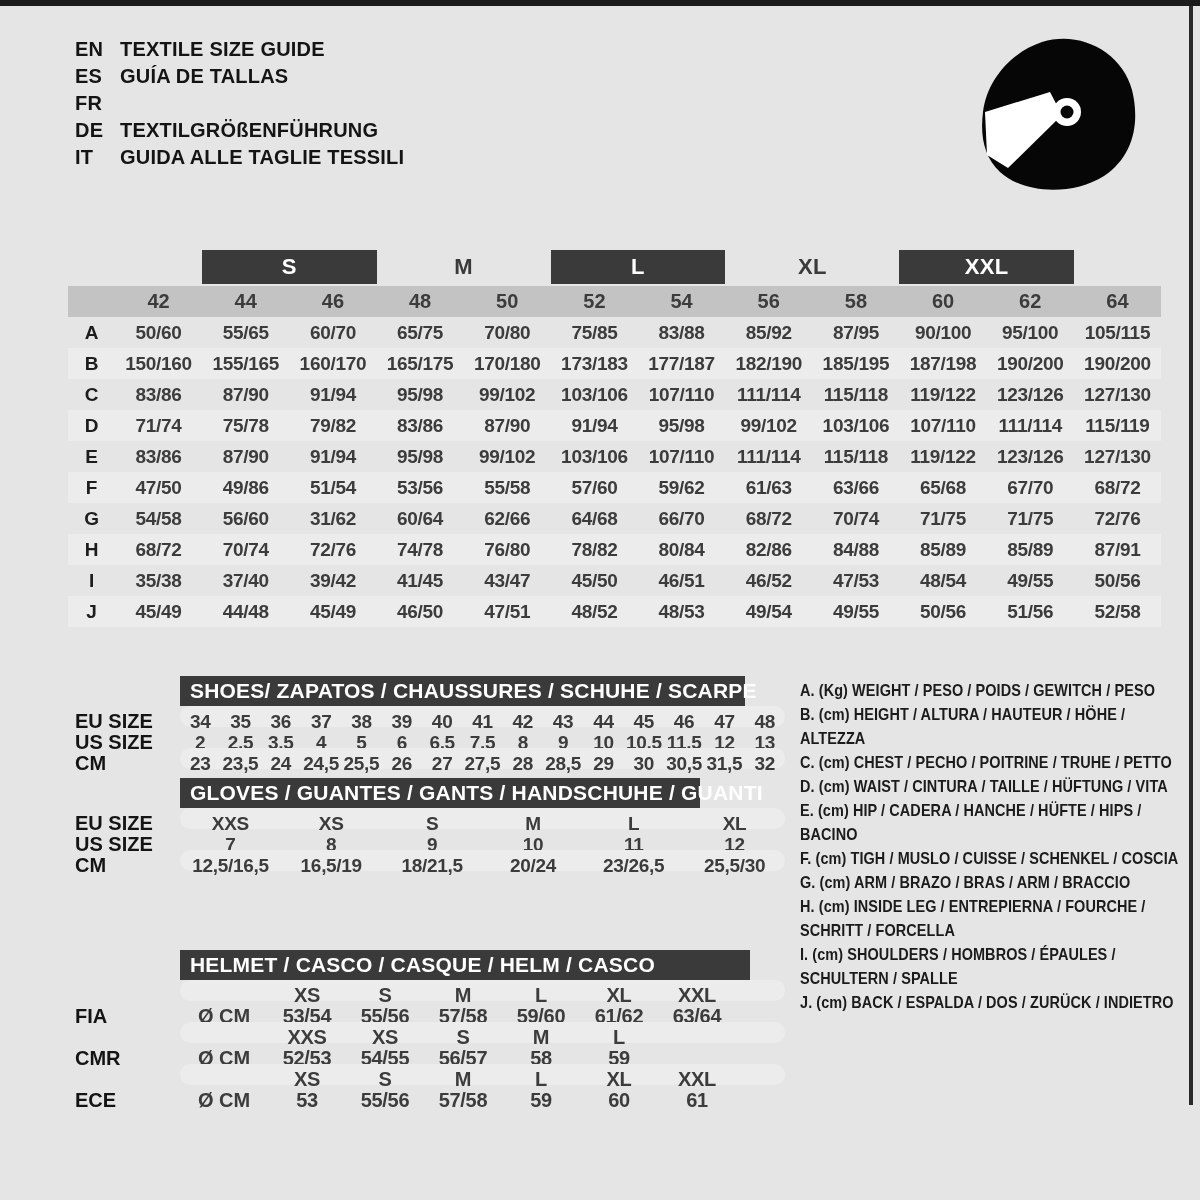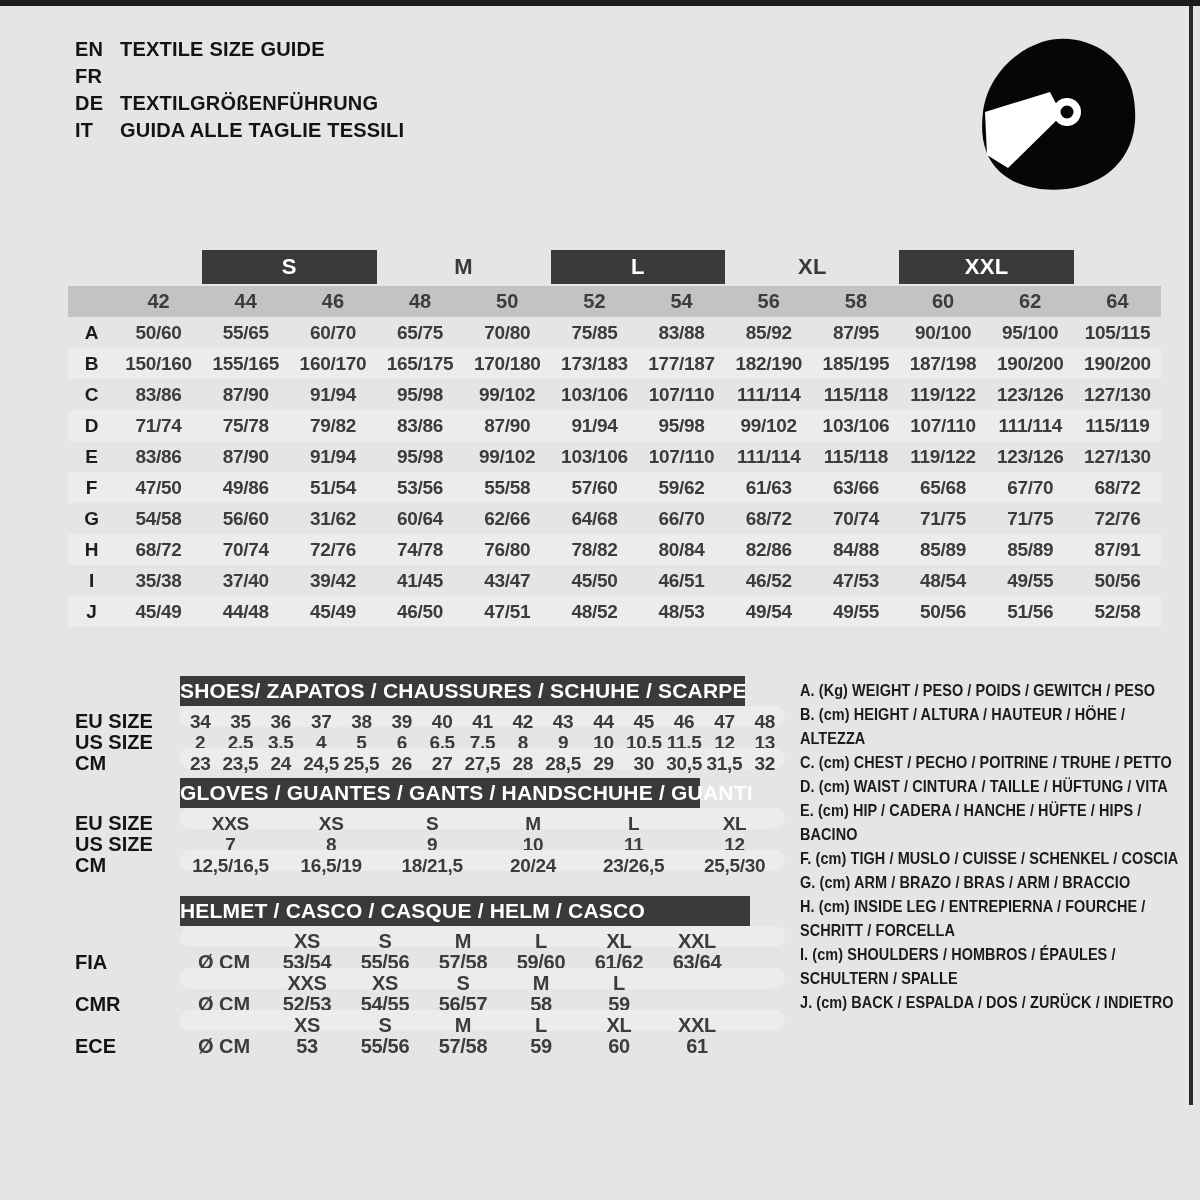--- a/index.html
+++ b/index.html
@@ -42,26 +42,26 @@
   }
   .band-cell { background: var(--band); line-height: 30px; text-align: center; font-size: 20px; color: #3c3c3c; }
   .cell { line-height: 31px; text-align: center; font-size: 19px; color: #3c3c3c; white-space: nowrap; letter-spacing: -.3px; }
   .cell.alt { background: var(--stripe); }
   .row-key { color: #1d1d1d; }
 
   
   .section { position: absolute; left: 68px; width: 717px; }
   .section.shoes  { top: 676px; }
   .section.gloves { top: 778px; }
-  .section.helmet { top: 896px; }
+  .section.helmet { top: 950px; }
 
   .sec-bar {
     margin-left: 112px; height: 30px; line-height: 30px;
     background: var(--bar-dark); color: #fff;
-    font-size: 21px; letter-spacing: .2px; white-space: nowrap;
+    font-size: 21px; padding-left: 10px; letter-spacing: .2px; white-space: nowrap;
   }
   .bar-shoes  { width: 565px; }
   .bar-gloves { width: 520px; }
   .bar-helmet { width: 570px; }
 
   .srow, .hrow { display: flex; height: 21px; line-height: 31px; }
   .slabel { width: 112px; flex: 0 0 112px; font-size: 20px; color: #141414; padding-left: 7px; white-space: nowrap; }
   .svals, .hvals { flex: 1; display: flex; border-radius: 15px; }
   .svals.stripe, .hvals.stripe { background: var(--stripe); }
   .scell { flex: 1; text-align: center; font-size: 19px; white-space: nowrap; letter-spacing: -.3px; color: #3c3c3c; }
@@ -81,20 +81,24 @@
 
 <div class="page" style="--bar-dark: #3a3a3a; --band: #c3c3c3; --stripe: #ececec;">
 
   <div class="top-line"></div>
   <div class="right-line"></div>
 
   <div class="languages">
       <div class="lang-row">
         <span class="lang-code">EN</span>
         <span class="lang-title">TEXTILE SIZE GUIDE</span>
+      </div>
+      <div class="lang-row">
+        <span class="lang-code">ES</span>
+        <span class="lang-title">GUÍA DE TALLAS</span>
       </div>
       <div class="lang-row">
         <span class="lang-code">FR</span>
       </div>
       <div class="lang-row">
         <span class="lang-code">DE</span>
         <span class="lang-title">TEXTILGRÖßENFÜHRUNG</span>
       </div>
       <div class="lang-row">
         <span class="lang-code">IT</span>

